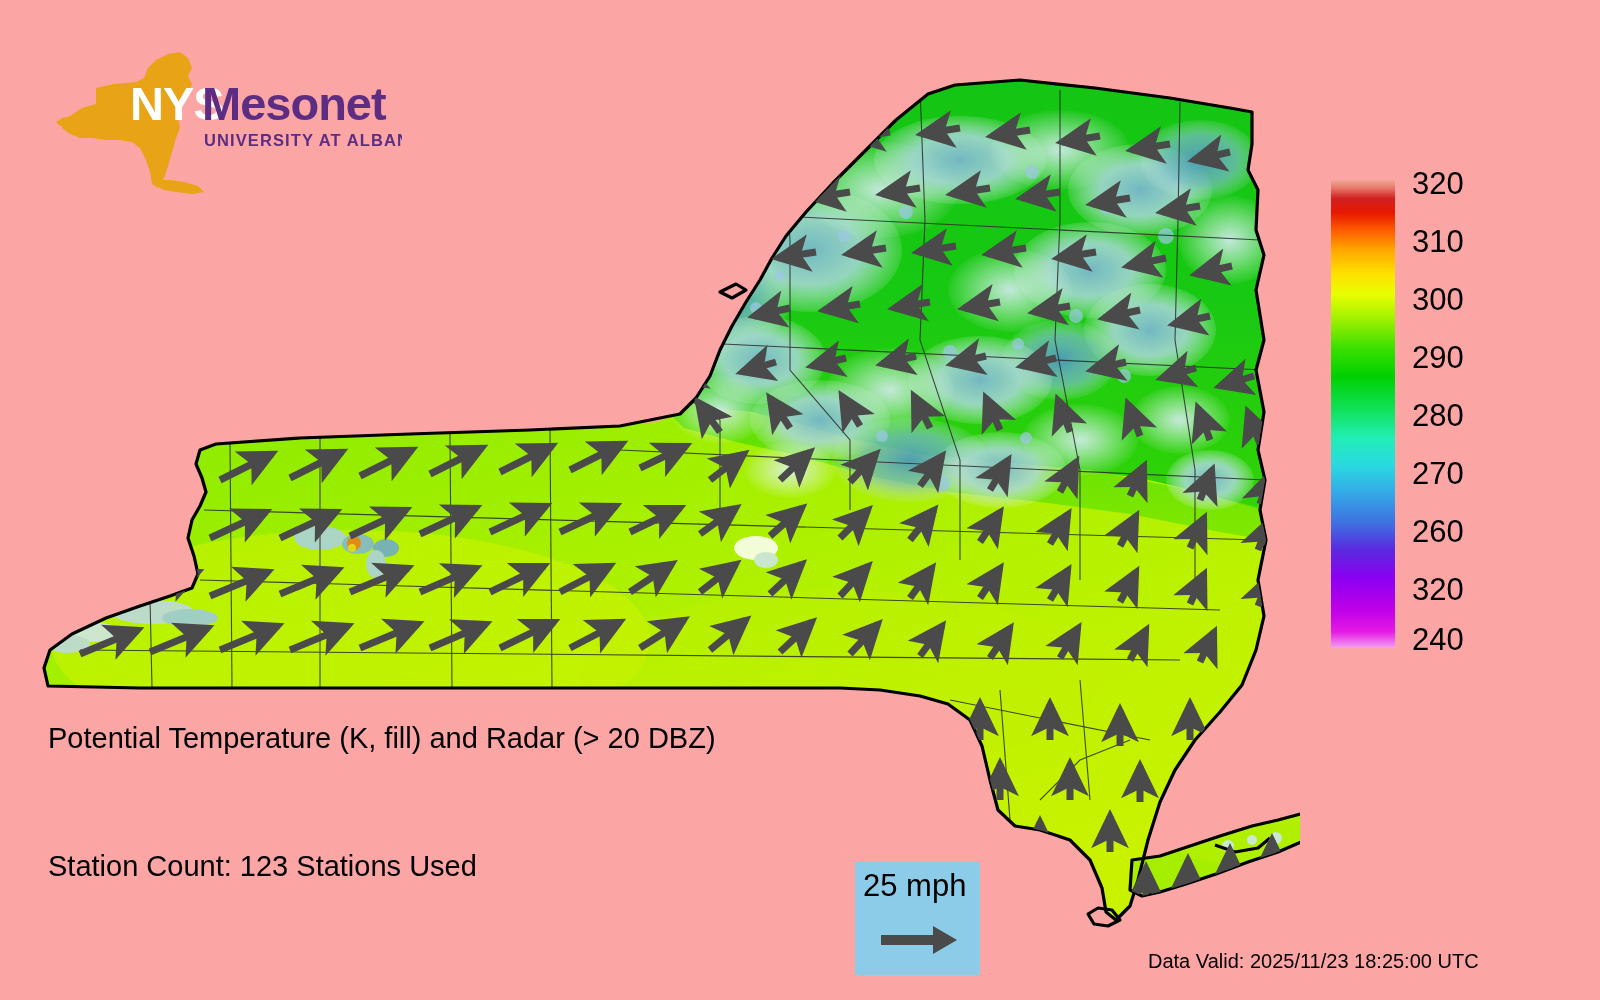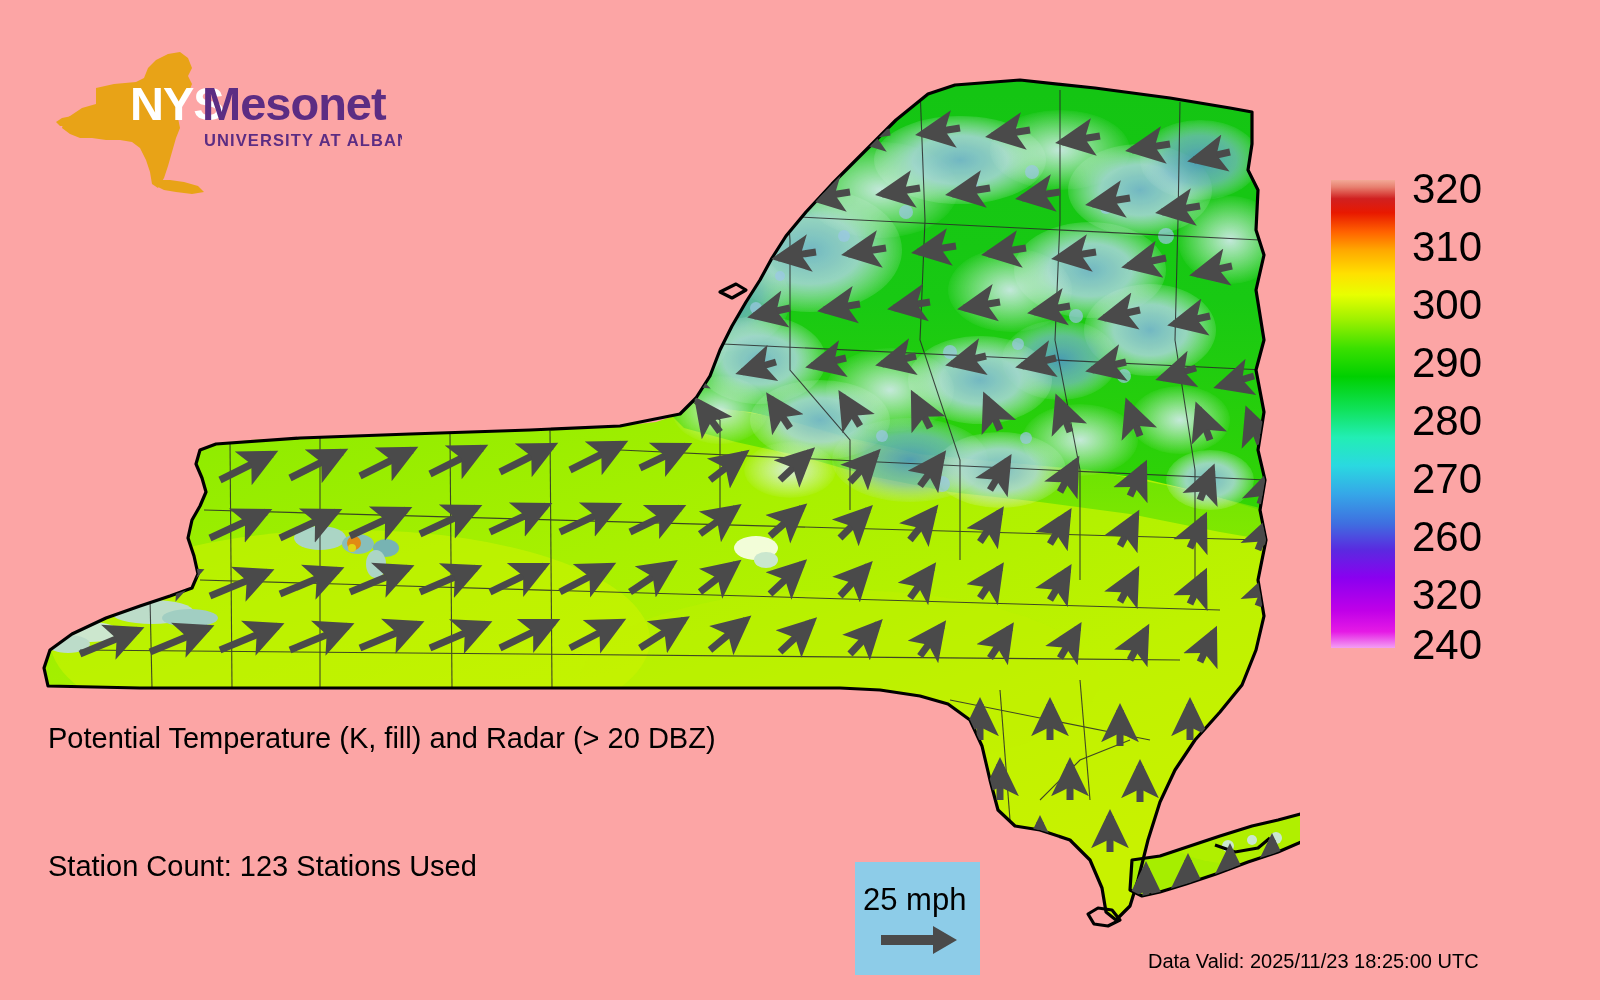--- a/index.html
+++ b/index.html
@@ -94,21 +94,21 @@
       #ffa800 85%,
       #ff6000 89%,
       #e81800 93%,
       #d02020 96%,
       #e88070 98.5%,
       #f2a896 100%);
   }
   .cb-label {
     position: absolute;
     left: 1412px;
-    font-size: 42px;
+    font-size: 31px;
     color: #000000;
     line-height: 1;
     white-space: nowrap;
   }
 
   
   .caption-line {
     position: absolute;
     left: 48px;
     font-size: 29px;
@@ -125,21 +125,21 @@
     position: absolute;
     left: 855px;
     top: 862px;
     width: 125px;
     height: 113px;
     background: #8dcce8;
   }
   #wind-legend-label {
     position: absolute;
     left: 8px;
-    top: 20px;
+    top: 6px;
     font-size: 31px;
     color: #000000;
     white-space: nowrap;
   }
   #wind-legend-arrow {
     position: absolute;
     left: 26px;
     top: 62px;
   }
 

